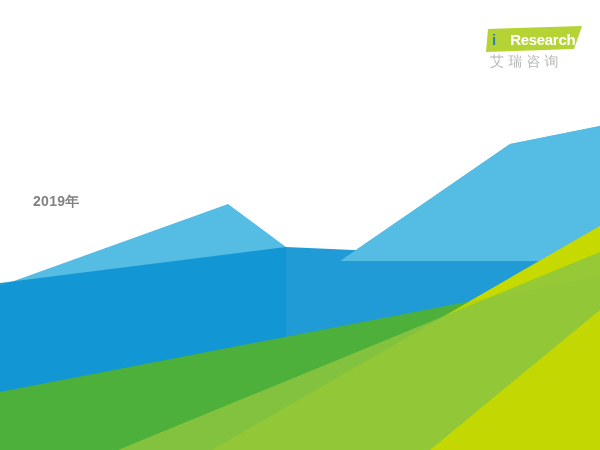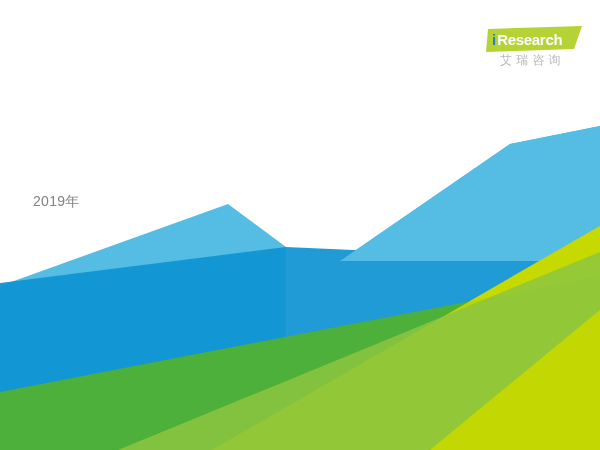--- a/index.html
+++ b/index.html
@@ -63,29 +63,29 @@
     font-style: normal;
     line-height: 1;
     letter-spacing: 0px;
   }
   .logo-research {
     color: #ffffff;
     font-size: 15px;
     font-weight: bold;
     line-height: 1;
     letter-spacing: -0.3px;
-    margin-left: 1px;
+    margin-left: 14px;
   }
   #logo-cn {
     position: absolute;
-    left: 14px;
+    left: 4px;
     top: 28px;
     width: 84px;
     color: #b7b7b7;
-    font-size: 12px;
+    font-size: 14px;
     letter-spacing: 4.2px;
     white-space: nowrap;
     line-height: 1;
   }
 
   
   #headline {
     position: absolute;
     left: 32px;
     top: 74px;
@@ -101,21 +101,21 @@
     white-space: nowrap;
   }
 
   
   #subtitle {
     position: absolute;
     left: 33px;
     top: 194px;
     color: #828282;
     font-size: 14px;
-    font-weight: normal;
+    font-weight: bold;
     letter-spacing: 0.3px;
     line-height: 1;
   }
 </style>
 </head>
 <body>
 
 <div id="slide">
 
   <svg id="bg-art" viewBox="0 0 600 450" preserveAspectRatio="none" aria-hidden="true">

